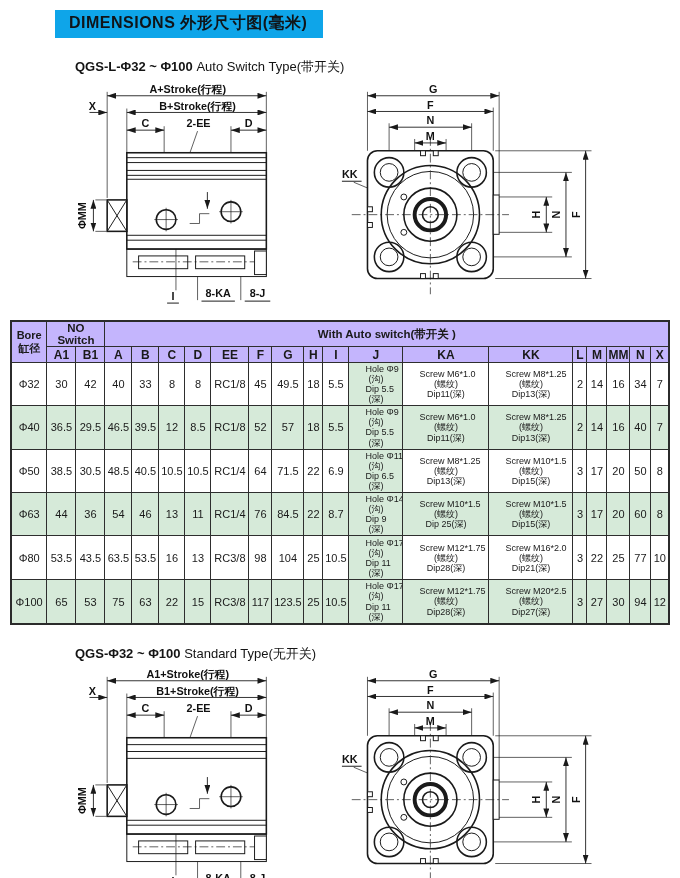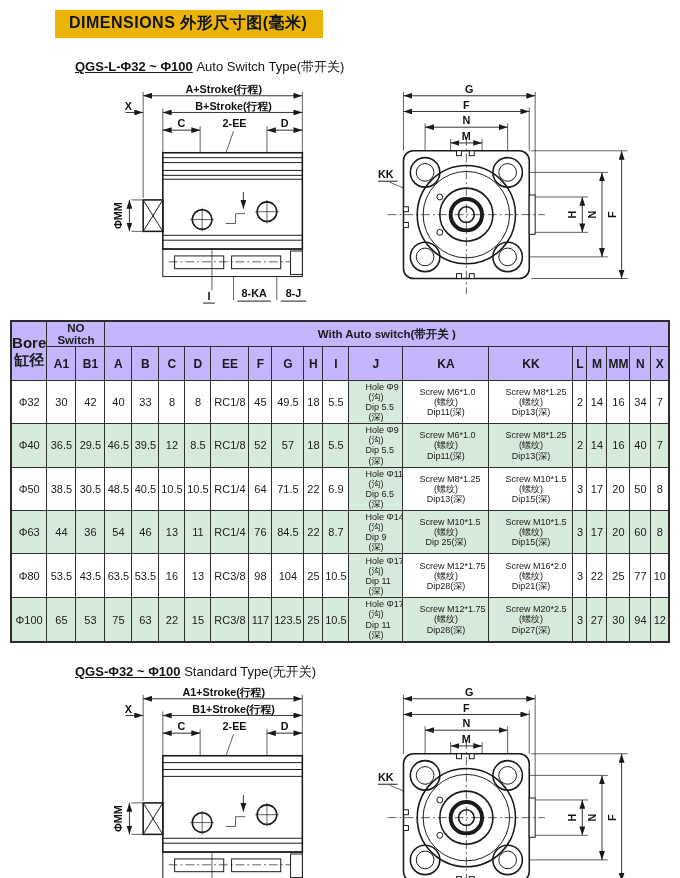--- a/index.html
+++ b/index.html
@@ -1,42 +1,42 @@
 <!DOCTYPE html>
 <html><head>
 <meta charset="utf-8">
 <style>
   * { box-sizing: border-box; margin: 0; padding: 0; }
   html,body { width: 680px; height: 878px; background: #ffffff; overflow: hidden;
     font-family: "Liberation Sans", sans-serif; color: #1a1a1a; }
-  .title-bar { display: inline-block; margin: 10px 0 0 55px; background: #eab308;
+  .title-bar { display: inline-block; margin: 10px 0 0 55px; background: #0ea5e9;
     color: #101418; font-size: 16px; font-weight: bold; padding: 3px 16px 4px 14px;
     letter-spacing: .5px; }
   .subtitle { margin: 20px 0 0 75px; font-size: 13px; color: #141414; }
-  .subtitle .model { font-weight: bold; text-decoration: underline; }
-  .drawings { display: flex; gap: 30px; padding-left: 96px; margin-top: 6px; }
+  .subtitle .model { font-weight: bold; }
+  .drawings { display: flex; gap: 30px; padding-left: 60px; margin-top: 6px; }
   .drawings.second { margin-top: 4px; }
   svg.drw { height: 226px; display: block; }
   svg text { font-family: "Liberation Sans", sans-serif; font-size: 11px; font-weight: 700; fill: #111; }
   .lbl { text-anchor: middle; }
   .lblL { text-anchor: start; }
   .o { fill: none; stroke: #1a1a1a; stroke-width: 1.6; }
   .t { fill: none; stroke: #1a1a1a; stroke-width: 1; }
   .thin { fill: none; stroke: #1a1a1a; stroke-width: .7; }
   .dim { fill: none; stroke: #1a1a1a; stroke-width: .9; }
   .cl { fill: none; stroke: #1a1a1a; stroke-width: .7; stroke-dasharray: 9 3 2 3; }
   .wfill { fill: #ffffff; }
   table.dims { border-collapse: collapse; table-layout: fixed; width: 660px;
     margin: 12px auto 0 auto; border: 2px solid #2b2b2b; }
   table.dims th, table.dims td { border: 1.5px solid #2e2e2e; text-align: center;
     vertical-align: middle; overflow: hidden; }
   table.dims thead th { background: #c4b5fd; font-size: 11.5px; font-weight: 600; }
-  table.dims thead tr.letters th { font-size: 12px; font-weight: 700; height: 34px; }
+  table.dims thead tr.letters th { font-size: 12px; font-weight: 700; height: 16px; }
   table.dims thead tr.groups th { height: 20px; }
-  th.bore-h div { line-height: 1.15; font-size: 15px; }
+  th.bore-h div { line-height: 1.15; font-size: 11px; }
   td.num { font-size: 11px; }
   td.small { font-size: 9px; line-height: 1.12; padding: 1px 16px; }
   td.small div { white-space: nowrap; }
   tr.shade td { background: #d6ead9; }
   td.jcol { background: #d6ead9; }
 </style>
 </head>
 <body>
 
 

